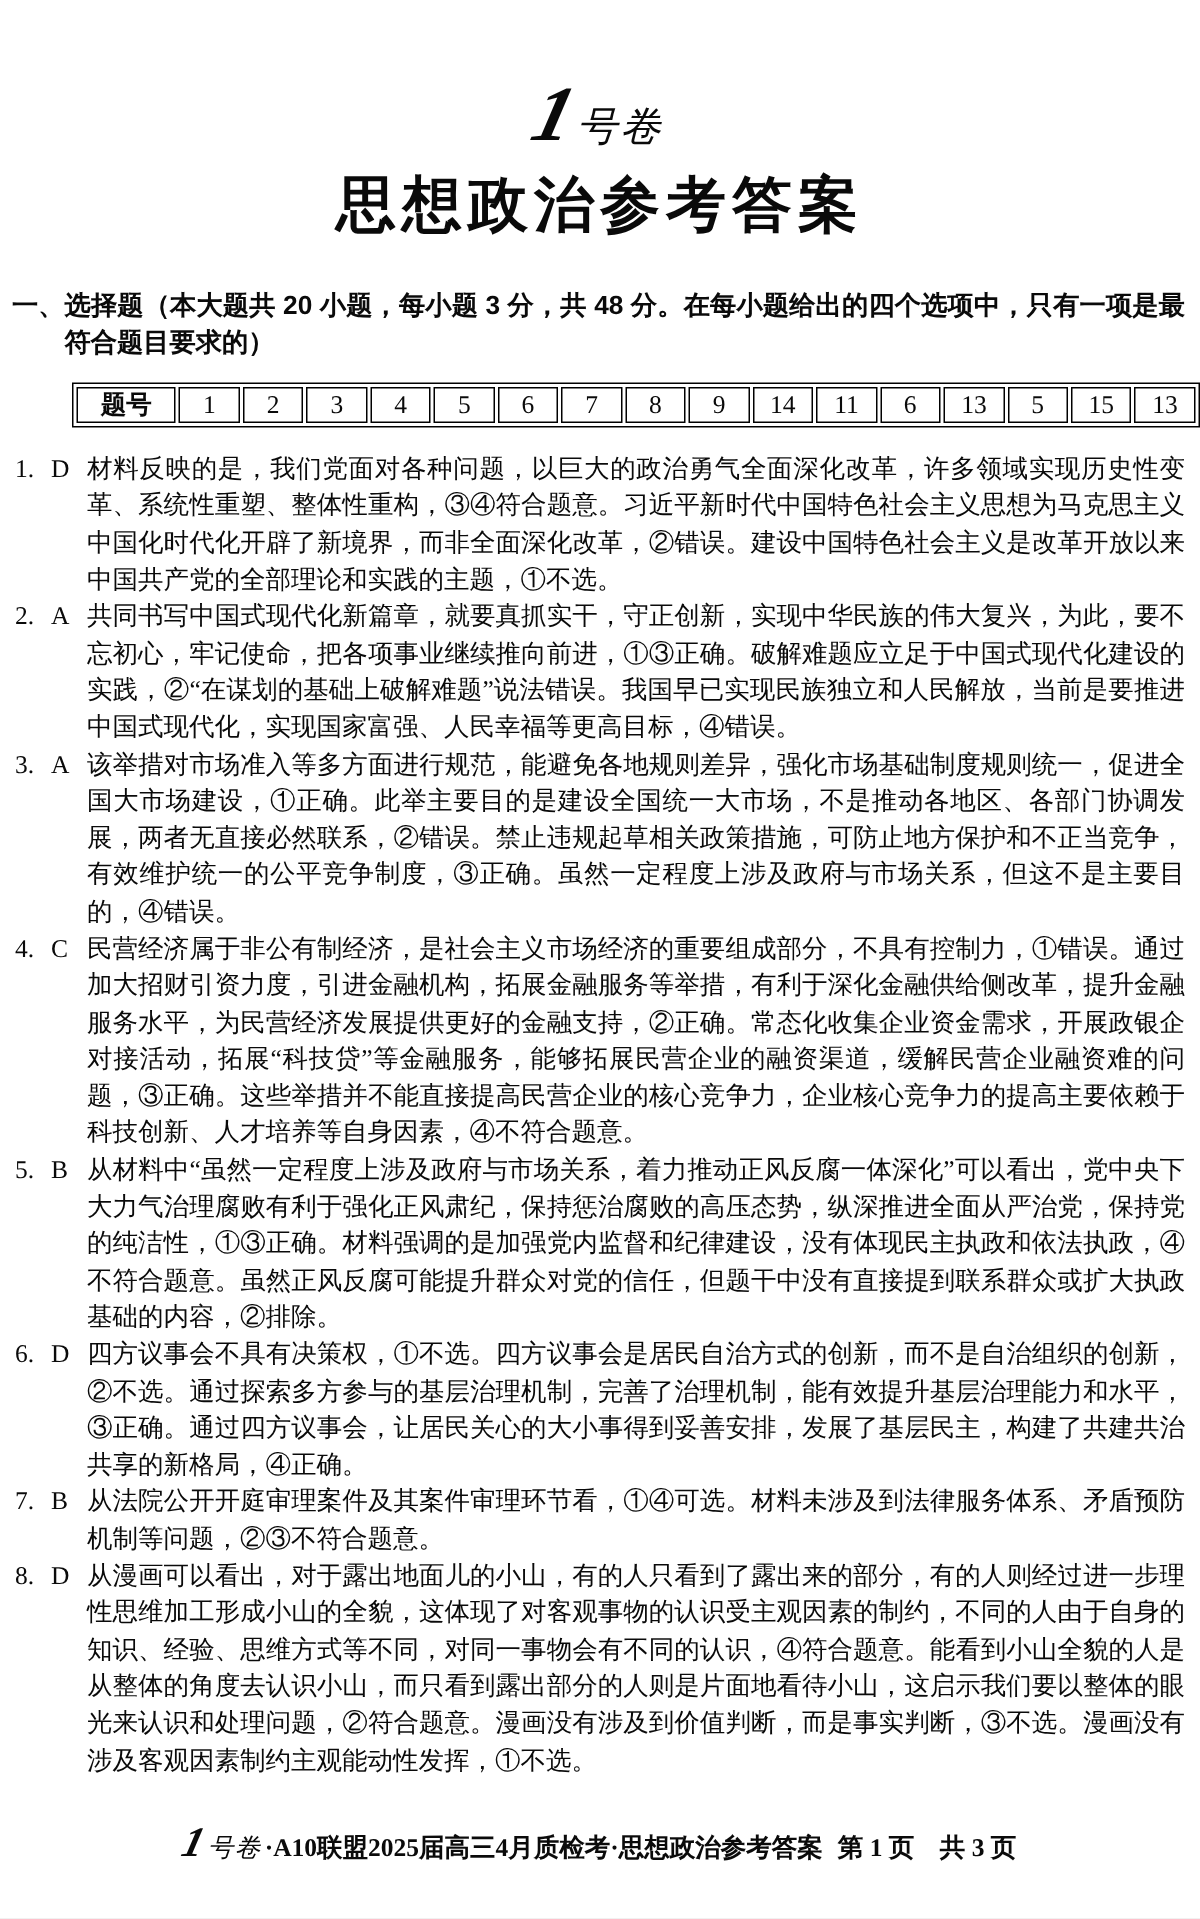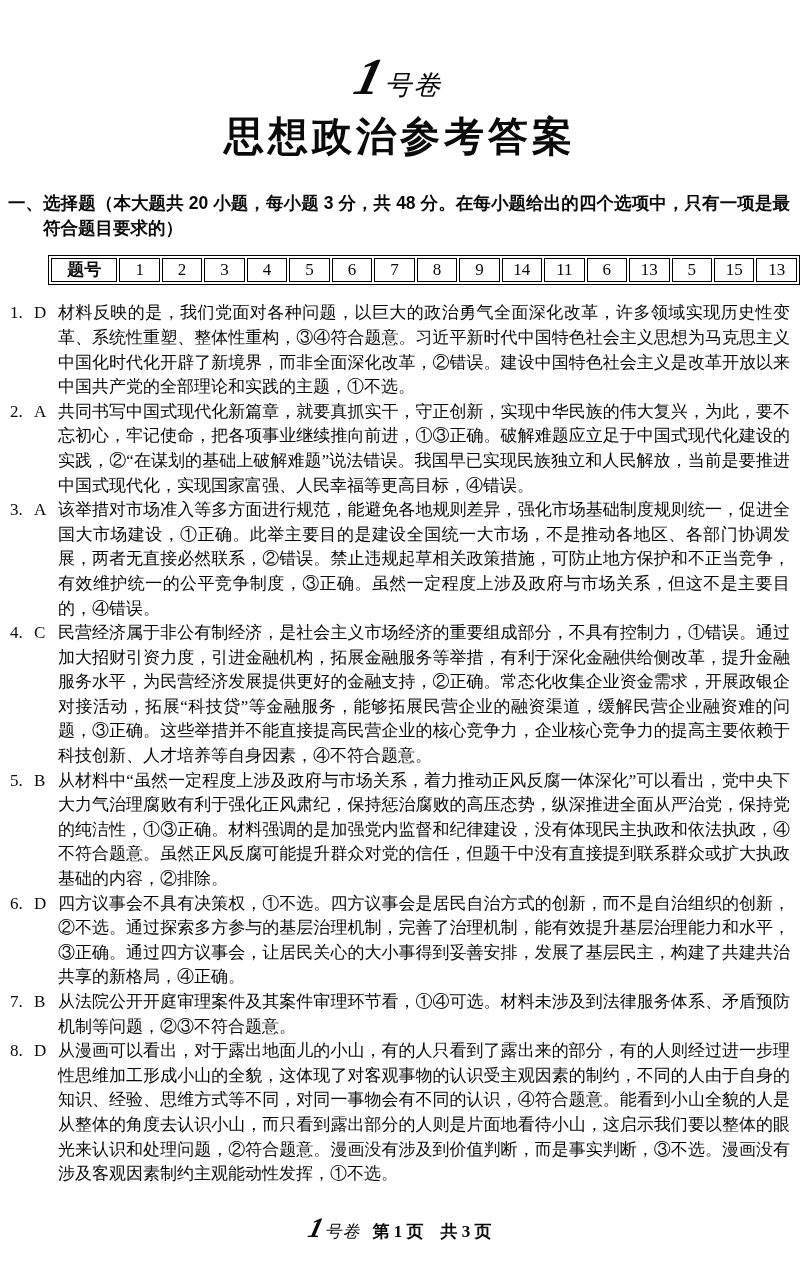--- a/index.html
+++ b/index.html
@@ -165,16 +165,17 @@
       <span class="exp-ans">D</span>
       <div class="exp-text">从漫画可以看出，对于露出地面儿的小山，有的人只看到了露出来的部分，有的人则经过进一步理性思维加工形成小山的全貌，这体现了对客观事物的认识受主观因素的制约，不同的人由于自身的知识、经验、思维方式等不同，对同一事物会有不同的认识，④符合题意。能看到小山全貌的人是从整体的角度去认识小山，而只看到露出部分的人则是片面地看待小山，这启示我们要以整体的眼光来认识和处理问题，②符合题意。漫画没有涉及到价值判断，而是事实判断，③不选。漫画没有涉及客观因素制约主观能动性发挥，①不选。</div>
     </div>
   </div>
 
   <div class="ftr">
     <span class="logo">
       <span class="logo-numeral">1</span>
       <span class="logo-script">号卷</span>
     </span>
+    <span>·A10联盟2025届高三4月质检考·思想政治参考答案</span>
     <span class="ftr-pages">第 1 页　共 3 页</span>
   </div>
 
 </div>
 
 </body></html>

